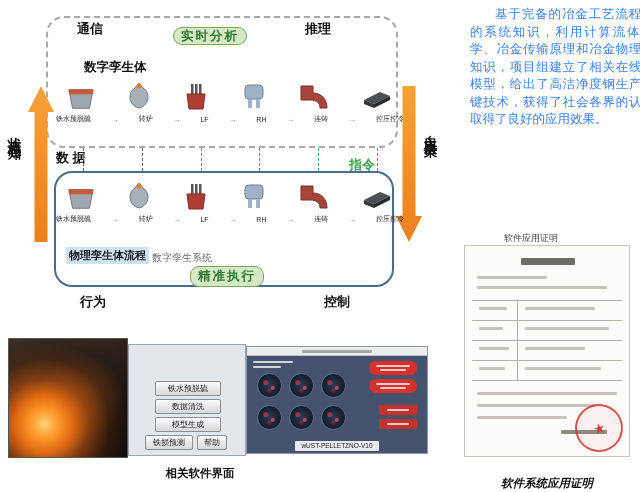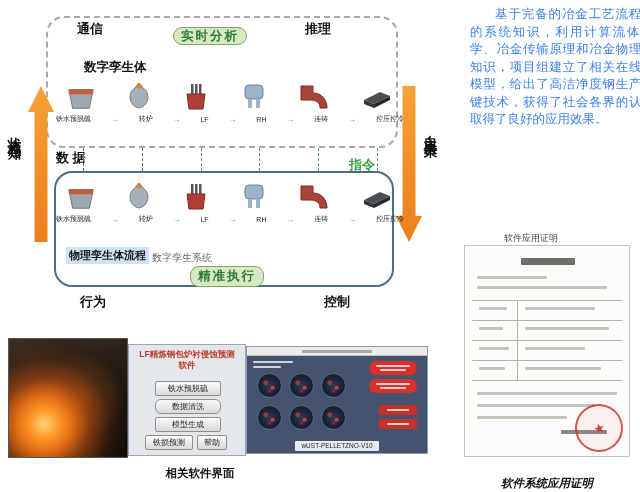--- a/index.html
+++ b/index.html
@@ -218,23 +218,22 @@
     <div class="bold-label abs" style="left:80px;top:293px;font-size:13px;">行为</div>
     <div class="bold-label abs" style="left:324px;top:293px;font-size:13px;">控制</div>
   </div>
 
   <div class="para abs" style="left:438px;top:6px;width:198px;">基于完备的冶金工艺流程方面的系统知识，利用计算流体动力学、冶金传输原理和冶金物理化学知识，项目组建立了相关在线监测模型，给出了高洁净度钢生产的关键技术，获得了社会各界的认可，取得了良好的应用效果。</div>
 
   <div class="abs" style="left:8px;top:338px;width:420px;height:124px;">
     <div class="furnace abs" style="left:0;top:0;width:120px;height:120px;"></div>
 
     <div class="sw-panel abs" style="left:120px;top:6px;width:118px;height:112px;">
-      <div class="sw-title">LF精炼钢包炉衬侵蚀预测软件</div>
       <div class="sw-btn abs" style="left:26px;top:36px;width:66px;">铁水预脱硫</div>
-      <div class="sw-btn abs" style="left:26px;top:54px;width:66px;border-radius:6px;">数据清洗</div>
+      <div class="sw-btn abs" style="left:26px;top:54px;width:66px;">数据清洗</div>
       <div class="sw-btn abs" style="left:26px;top:72px;width:66px;">模型生成</div>
       <div class="sw-btn abs" style="left:16px;top:90px;width:48px;">铁损预测</div>
       <div class="sw-btn abs" style="left:68px;top:90px;width:30px;">帮助</div>
     </div>
 
     <div class="sw2 abs" style="left:238px;top:8px;width:182px;height:108px;">
       <div class="sw2-titlebar">
           <div class="graybar" style="margin:3px auto 0;width:70px;"></div>
         </div>
       <div class="lightbar abs" style="left:6px;top:14px;width:40px;"></div>

